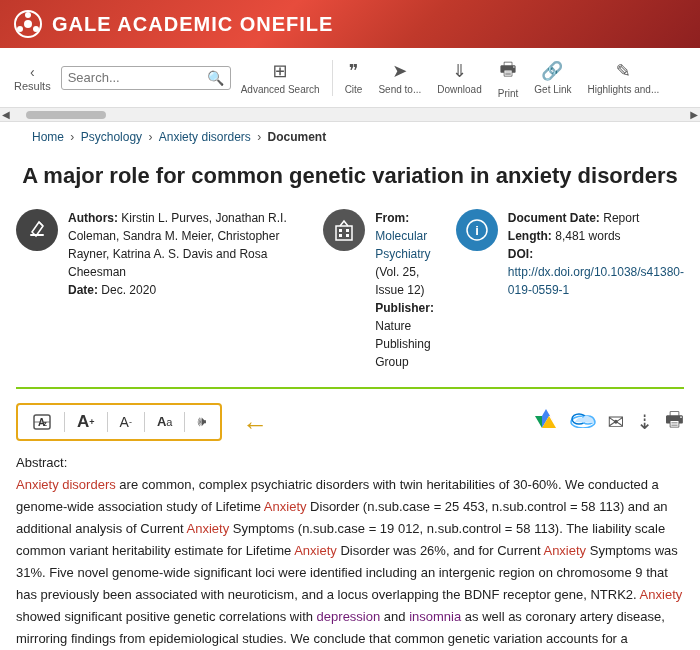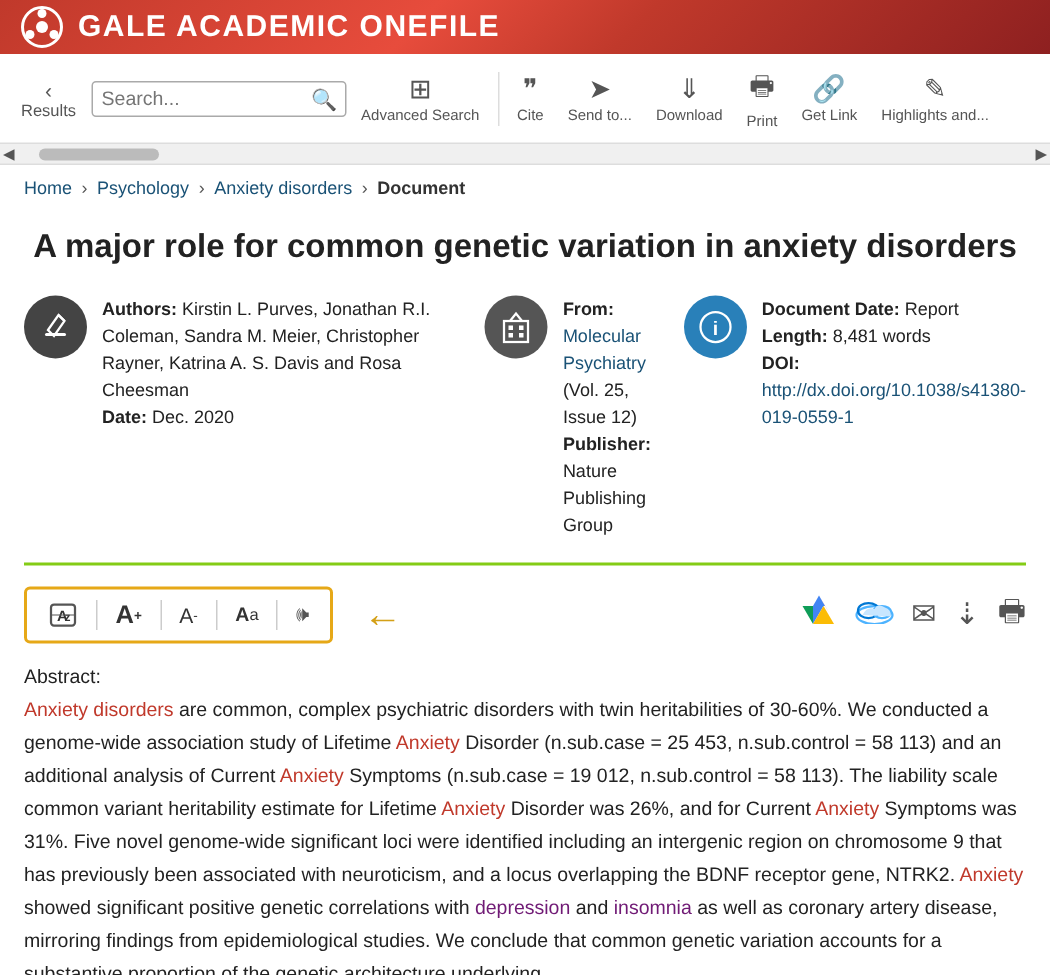--- a/index.html
+++ b/index.html
@@ -5,21 +5,21 @@
     * { box-sizing: border-box; margin: 0; padding: 0; }
     body { font-family: Arial, sans-serif; font-size: 13px; color: #222; background: #fff; width: 700px; }
 
     
     .header {
       background: linear-gradient(135deg, #c0392b 0%, #e74c3c 40%, #c0392b 60%, #8e2020 100%);
       padding: 10px 14px;
       display: flex;
       align-items: center;
       gap: 10px;
-      height: 36px;
+      height: 48px;
     }
     .header-logo-icon {
       width: 28px; height: 28px;
     }
     .header-title {
       color: #fff;
       font-size: 20px;
       font-weight: bold;
       letter-spacing: 1px;
       text-transform: uppercase;
@@ -85,21 +85,21 @@
       height: 8px;
       width: 80px;
       border-radius: 4px;
       margin-left: 10px;
     }
     .scroll-arrow-left { position: absolute; left: 2px; font-size: 10px; color: #555; cursor: pointer; }
     .scroll-arrow-right { position: absolute; right: 2px; font-size: 10px; color: #555; cursor: pointer; }
 
     
     .breadcrumb {
-      padding: 8px 16px;
+      padding: 8px 32px;
       font-size: 12px;
       color: #1a5276;
     }
     .breadcrumb a { color: #1a5276; text-decoration: none; }
     .breadcrumb .current { color: #333; font-weight: bold; }
     .bc-sep { color: #555; margin: 0 3px; }
 
     
     .main-content {
       padding: 10px 16px 20px 16px;

